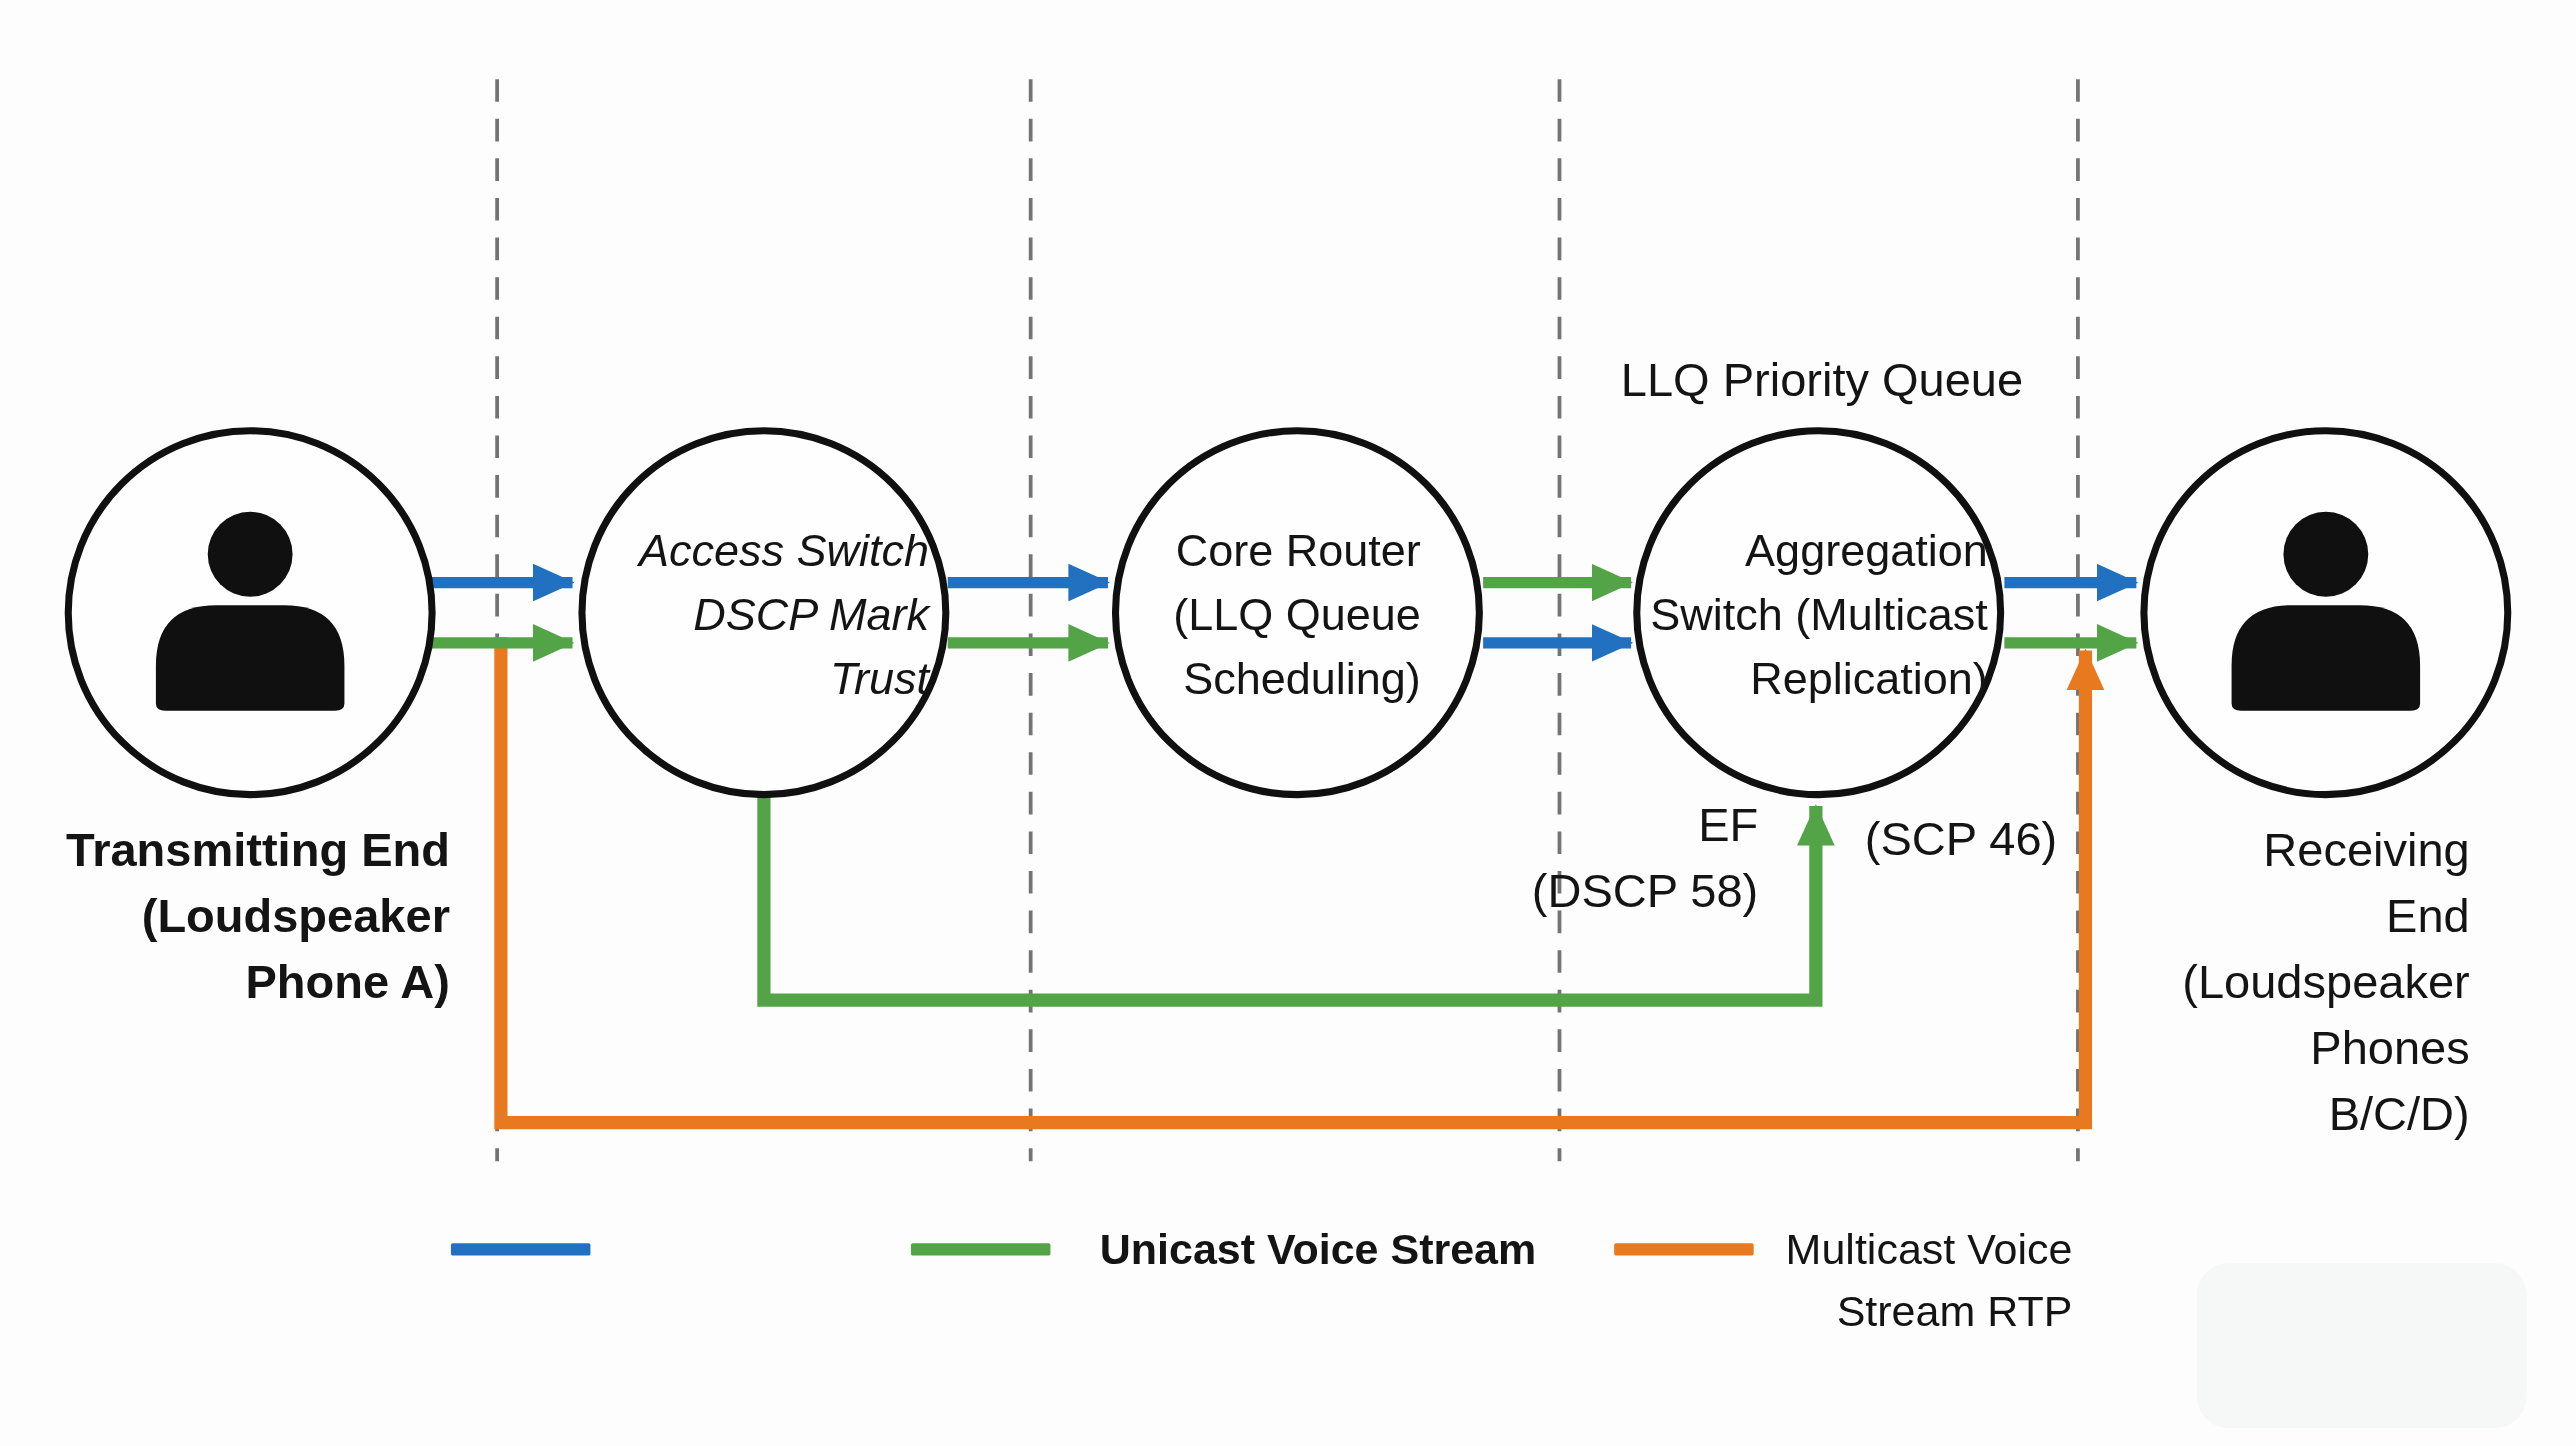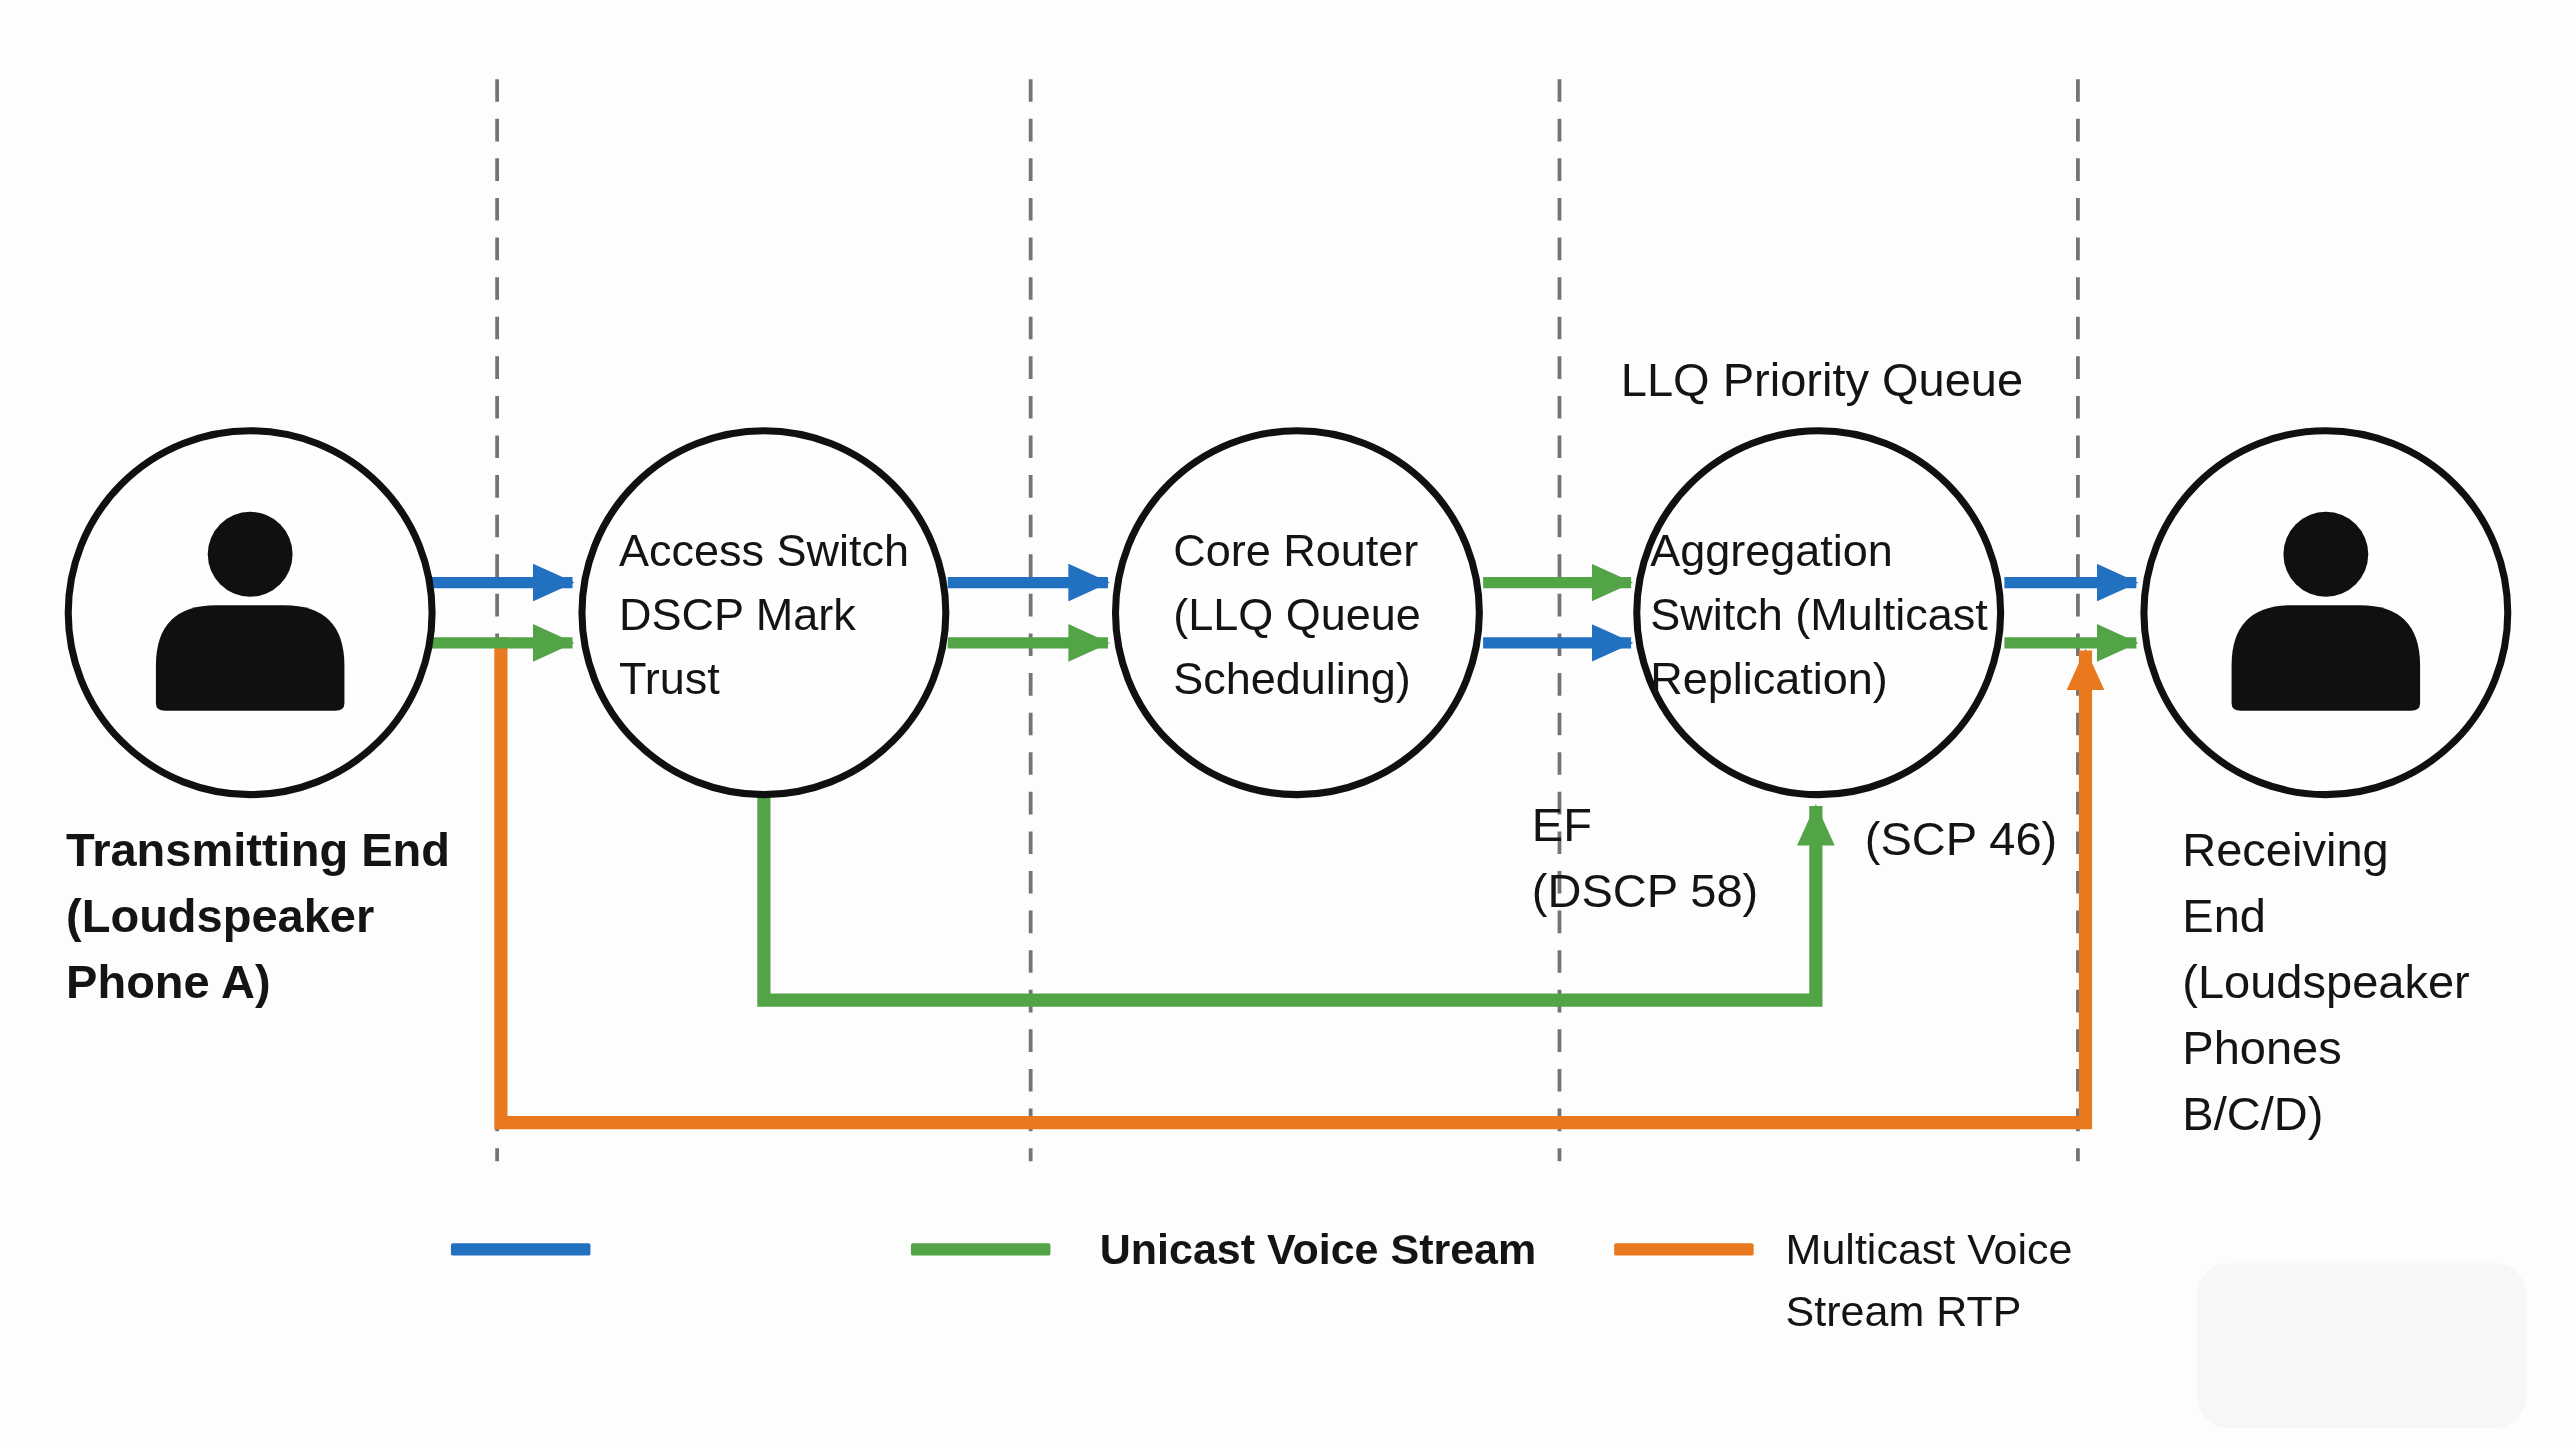--- a/index.html
+++ b/index.html
@@ -19,21 +19,21 @@
   #diagram-svg {
     position: absolute;
     left: 0;
     top: 0;
     width: 2576px;
     height: 1446px;
   }
   .label {
     position: absolute;
     transform: translateX(-50%);
-    text-align: left;
+    text-align: right;
     white-space: pre-line;
     color: #141414;
   }
   .node-label {
     font-size: 45px;
     line-height: 64px;
   }
   .end-label {
     font-size: 47px;
     line-height: 66px;
@@ -104,21 +104,21 @@
       <circle cx="0" cy="-62" r="45" fill="#101010"></circle>
       <path d="M-100,96 L-100,56 Q-100,-8 -36,-8 L36,-8 Q100,-8 100,56 L100,96
                Q100,104 90,104 L-90,104 Q-100,104 -100,96 Z" fill="#101010"></path>
     </g>
 
     <rect x="478" y="1319" width="148" height="13" rx="2" fill="#2270c0"></rect>
     <rect x="966" y="1319" width="148" height="13" rx="2" fill="#52a447"></rect>
     <rect x="1712" y="1319" width="148" height="13" rx="2" fill="#e8791f"></rect>
   </svg>
 
-  <div class="label node-label" style="left:764px; top:519px;">Access Switch
+  <div class="label node-label" style="left:784px; top:519px;font-style:italic;">Access Switch
 DSCP Mark
 Trust</div>
   <div class="label node-label" style="left:1297px; top:519px;">Core Router
 (LLQ Queue
 Scheduling)</div>
   <div class="label node-label" style="left:1819px; top:519px;">Aggregation
 Switch (Multicast
 Replication)</div>
 
   <div class="label end-label" style="left:258px; top:817px;font-weight:bold;">Transmitting End

